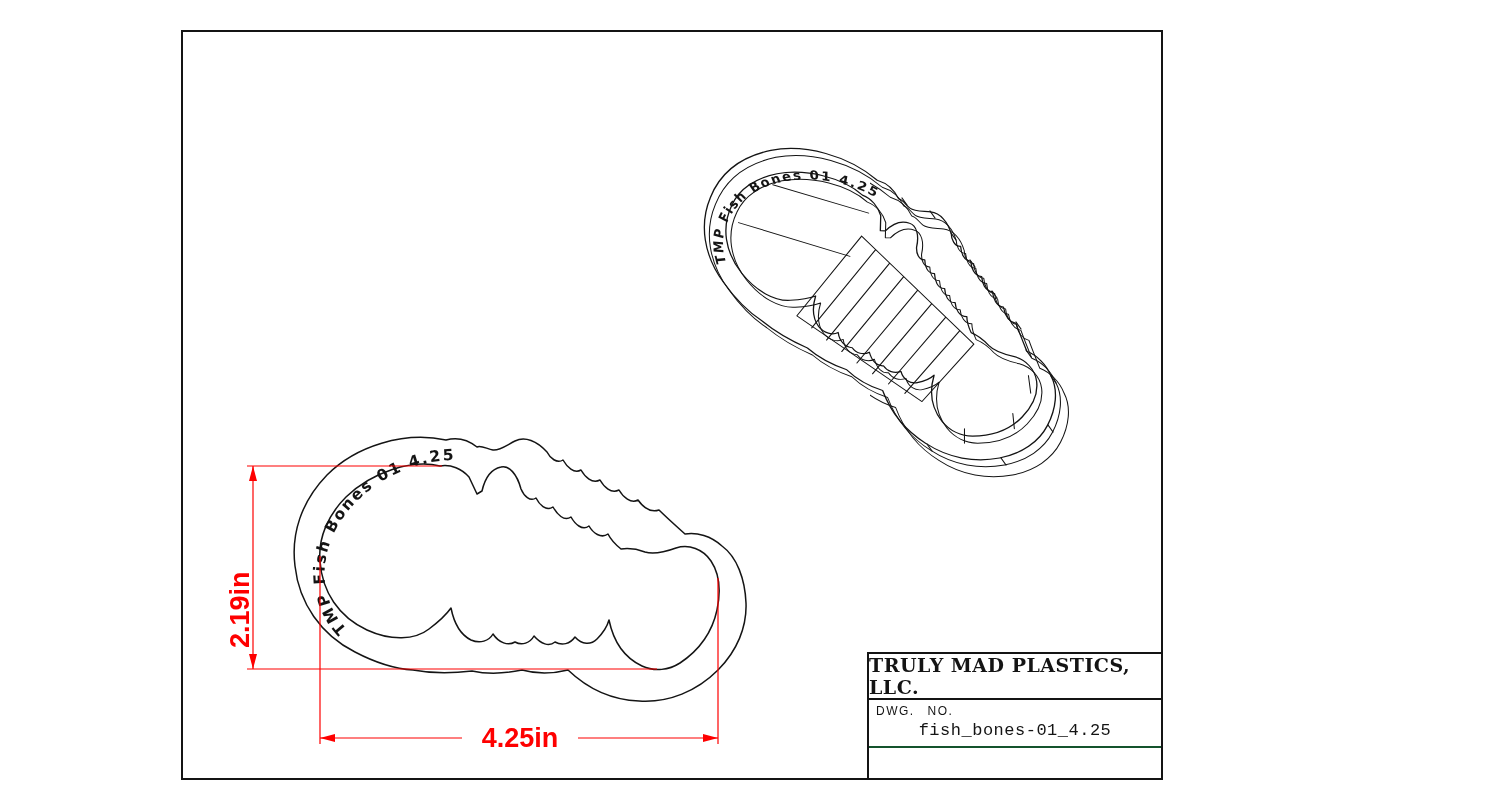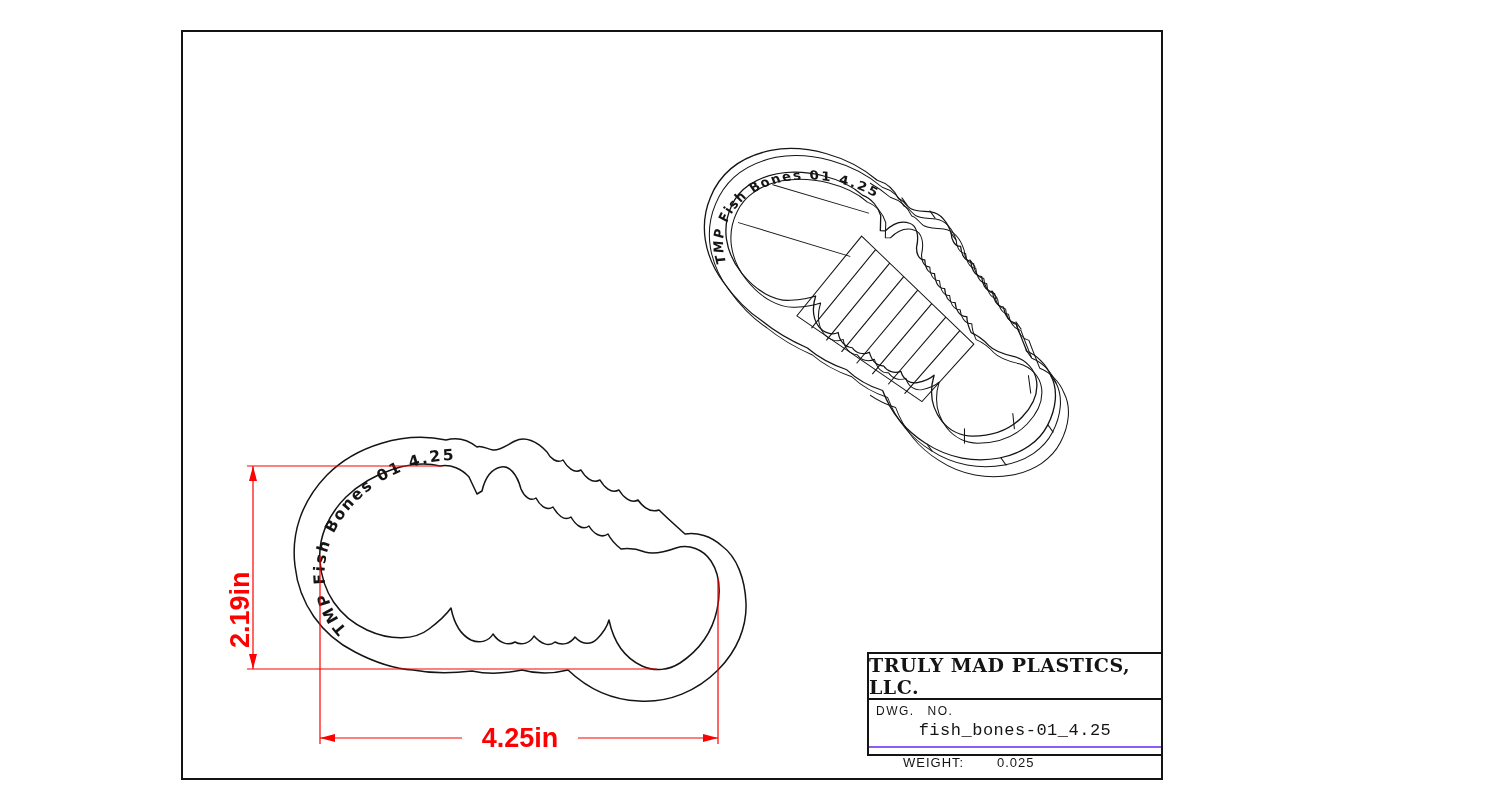--- a/index.html
+++ b/index.html
@@ -8,25 +8,25 @@
   .frame{position:absolute;left:181px;top:30px;width:982px;height:750px;
          border:2px solid #141414;box-sizing:border-box;}
   svg.canvas{position:absolute;left:0;top:0;}
   .line{fill:none;stroke:#141414;stroke-width:1.5;stroke-linejoin:round;stroke-linecap:round;}
   .thin{fill:none;stroke:#141414;stroke-width:1.2;stroke-linejoin:round;stroke-linecap:round;}
   .red{stroke:#fe0000;stroke-width:1.2;fill:none;}
   .redfill{fill:#fe0000;stroke:none;}
   .dimtext{fill:#fe0000;font-family:"Liberation Sans",sans-serif;font-weight:bold;font-size:27px;}
   .emboss{fill:#141414;font-family:"DejaVu Sans",sans-serif;font-weight:bold;font-size:15.5px;letter-spacing:2px;}
   
-  .tb{position:absolute;left:867px;top:652px;width:296px;height:104px;background:#ffffff;
+  .tb{position:absolute;left:867px;top:652px;width:296px;height:128px;background:#ffffff;
       border:2px solid #141414;box-sizing:border-box;color:#141414;}
   .tb-row1{height:44px;border-bottom:2px solid #141414;display:flex;align-items:center;justify-content:center;
            font-family:"DejaVu Serif",serif;font-weight:bold;font-size:19px;letter-spacing:0.5px;}
-  .tb-row2{height:46px;border-bottom:2px solid #8b5cf6;position:relative;}
+  .tb-row2{height:46px;border-bottom:2px solid #14532d;position:relative;}
   .tb-dwg-label{position:absolute;left:7px;top:4px;font-size:12px;letter-spacing:1.5px;word-spacing:8px;}
   .tb-dwg-value{position:absolute;left:0;right:0;top:21px;text-align:center;font-size:17px;letter-spacing:0.5px;font-family:Liberation Mono, monospace;}
   .tb-row3{height:30px;position:relative;}
   .tb-weight-label{position:absolute;left:34px;top:7px;font-size:13px;letter-spacing:1px;}
   .tb-weight-value{position:absolute;left:128px;top:7px;font-size:13px;letter-spacing:1px;}
 </style>
 </head>
 <body>
 
 <div class="sheet">
@@ -135,19 +135,15 @@
                M1001 458 l5 7 M927 444 l5 7"></path>
     </g>
   </svg>
 
   <div class="tb">
     <div class="tb-row1">TRULY MAD PLASTICS, LLC.</div>
     <div class="tb-row2">
       <div class="tb-dwg-label">DWG. NO.</div>
       <div class="tb-dwg-value">fish_bones-01_4.25</div>
     </div>
-    <div class="tb-row3">
-      <div class="tb-weight-label">WEIGHT:</div>
-      <div class="tb-weight-value">0.025</div>
-    </div>
   </div>
 
 </div>
 
 </body></html>

